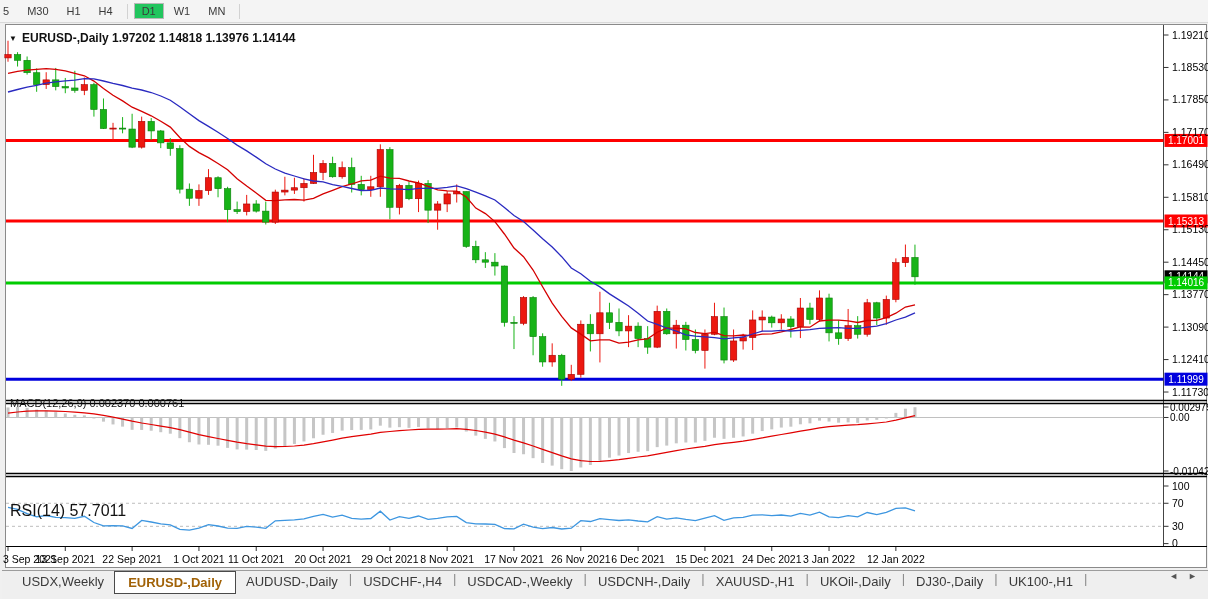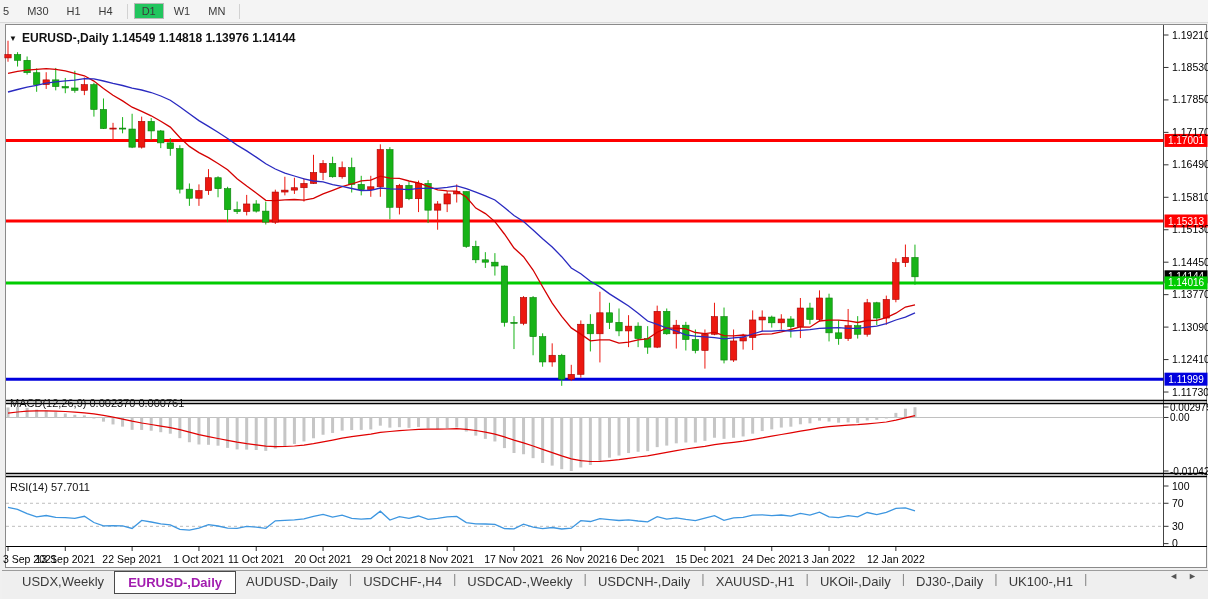--- a/index.html
+++ b/index.html
@@ -14,28 +14,28 @@
   .tf.active{background:#22c55e;border:1px solid #b8b8b8;padding:1px 7px}
   .tbsep{width:1px;height:15px;background:#d2d2d2;margin:0 5px}
 
   
   #chart{position:absolute;left:0;top:24px;width:1208px;height:546px}
   #chart svg{position:absolute;left:0;top:0}
   .overlay{position:absolute;z-index:5;color:#111;white-space:nowrap}
   #expand-icon{left:9px;top:10px;font-size:8px}
   #title{left:22px;top:7px;font-size:12px;font-weight:bold}
   #macdlbl{left:10px;top:373px;font-size:11px}
-  #rsilbl{left:10px;top:457px;font-size:11px}
+  #rsilbl{left:10px;top:478px;font-size:16px}
 
   
   #tabs{position:absolute;left:2px;top:570px;width:1208px;height:29px;background:#efefef;
         border-top:1px solid #9c9c9c;display:flex;align-items:flex-start;padding-left:10px;
         box-sizing:border-box}
   .tab{font-size:13px;color:#3a3a3a;padding:3px 10px;white-space:nowrap}
-  .tab.active{background:#fff;border:1px solid #4a4a4a;font-weight:bold;color:#a21caf;padding:3px 13px}
+  .tab.active{background:#fff;border:1px solid #4a4a4a;font-weight:bold;color:#a16207;padding:3px 13px}
   .tabdiv{color:#8a8a8a;font-size:13px;padding:0 1px}
   #tabarrows{margin-left:auto;margin-right:8px;font-size:9px;color:#555}
   #tabarrows span{padding:0 5px}
 </style>
 </head>
 <body>
 
 <div id="toolbar">
     <div class="tf">5</div>
     <div class="tf">M30</div>
@@ -43,21 +43,21 @@
     <div class="tf">H4</div>
     <div class="tbsep"></div>
     <div class="tf active">D1</div>
     <div class="tf">W1</div>
     <div class="tf">MN</div>
     <div class="tbsep"></div>
   </div>
 
 <div id="chart">
   <span id="expand-icon" class="overlay">▼</span>
-  <span id="title" class="overlay">EURUSD-,Daily   1.14549 1.14818 1.13976 1.14144</span>
+  <span id="title" class="overlay">EURUSD-,Daily   1.97202 1.14818 1.13976 1.14144</span>
   <span id="macdlbl" class="overlay">MACD(12,26,9) 0.002370 0.000761</span>
   <span id="rsilbl" class="overlay">RSI(14) 57.7011</span>
 <svg width="1208" height="546">
       <rect x="5.5" y="0.5" width="1201" height="543" fill="#ffffff" stroke="#8a8a8a" stroke-width="1"></rect>
       <line x1="1163.5" y1="1" x2="1163.5" y2="523" stroke="#444" stroke-width="1"></line>
       <line x1="6" y1="376.5" x2="1207" y2="376.5" stroke="#000" stroke-width="1.4"></line>
       <line x1="6" y1="379.5" x2="1207" y2="379.5" stroke="#000" stroke-width="1.4"></line>
       <line x1="6" y1="449.5" x2="1207" y2="449.5" stroke="#000" stroke-width="1.4"></line>
       <line x1="6" y1="452.5" x2="1207" y2="452.5" stroke="#000" stroke-width="1.4"></line>
       <line x1="6" y1="522.5" x2="1207" y2="522.5" stroke="#000" stroke-width="1"></line>

